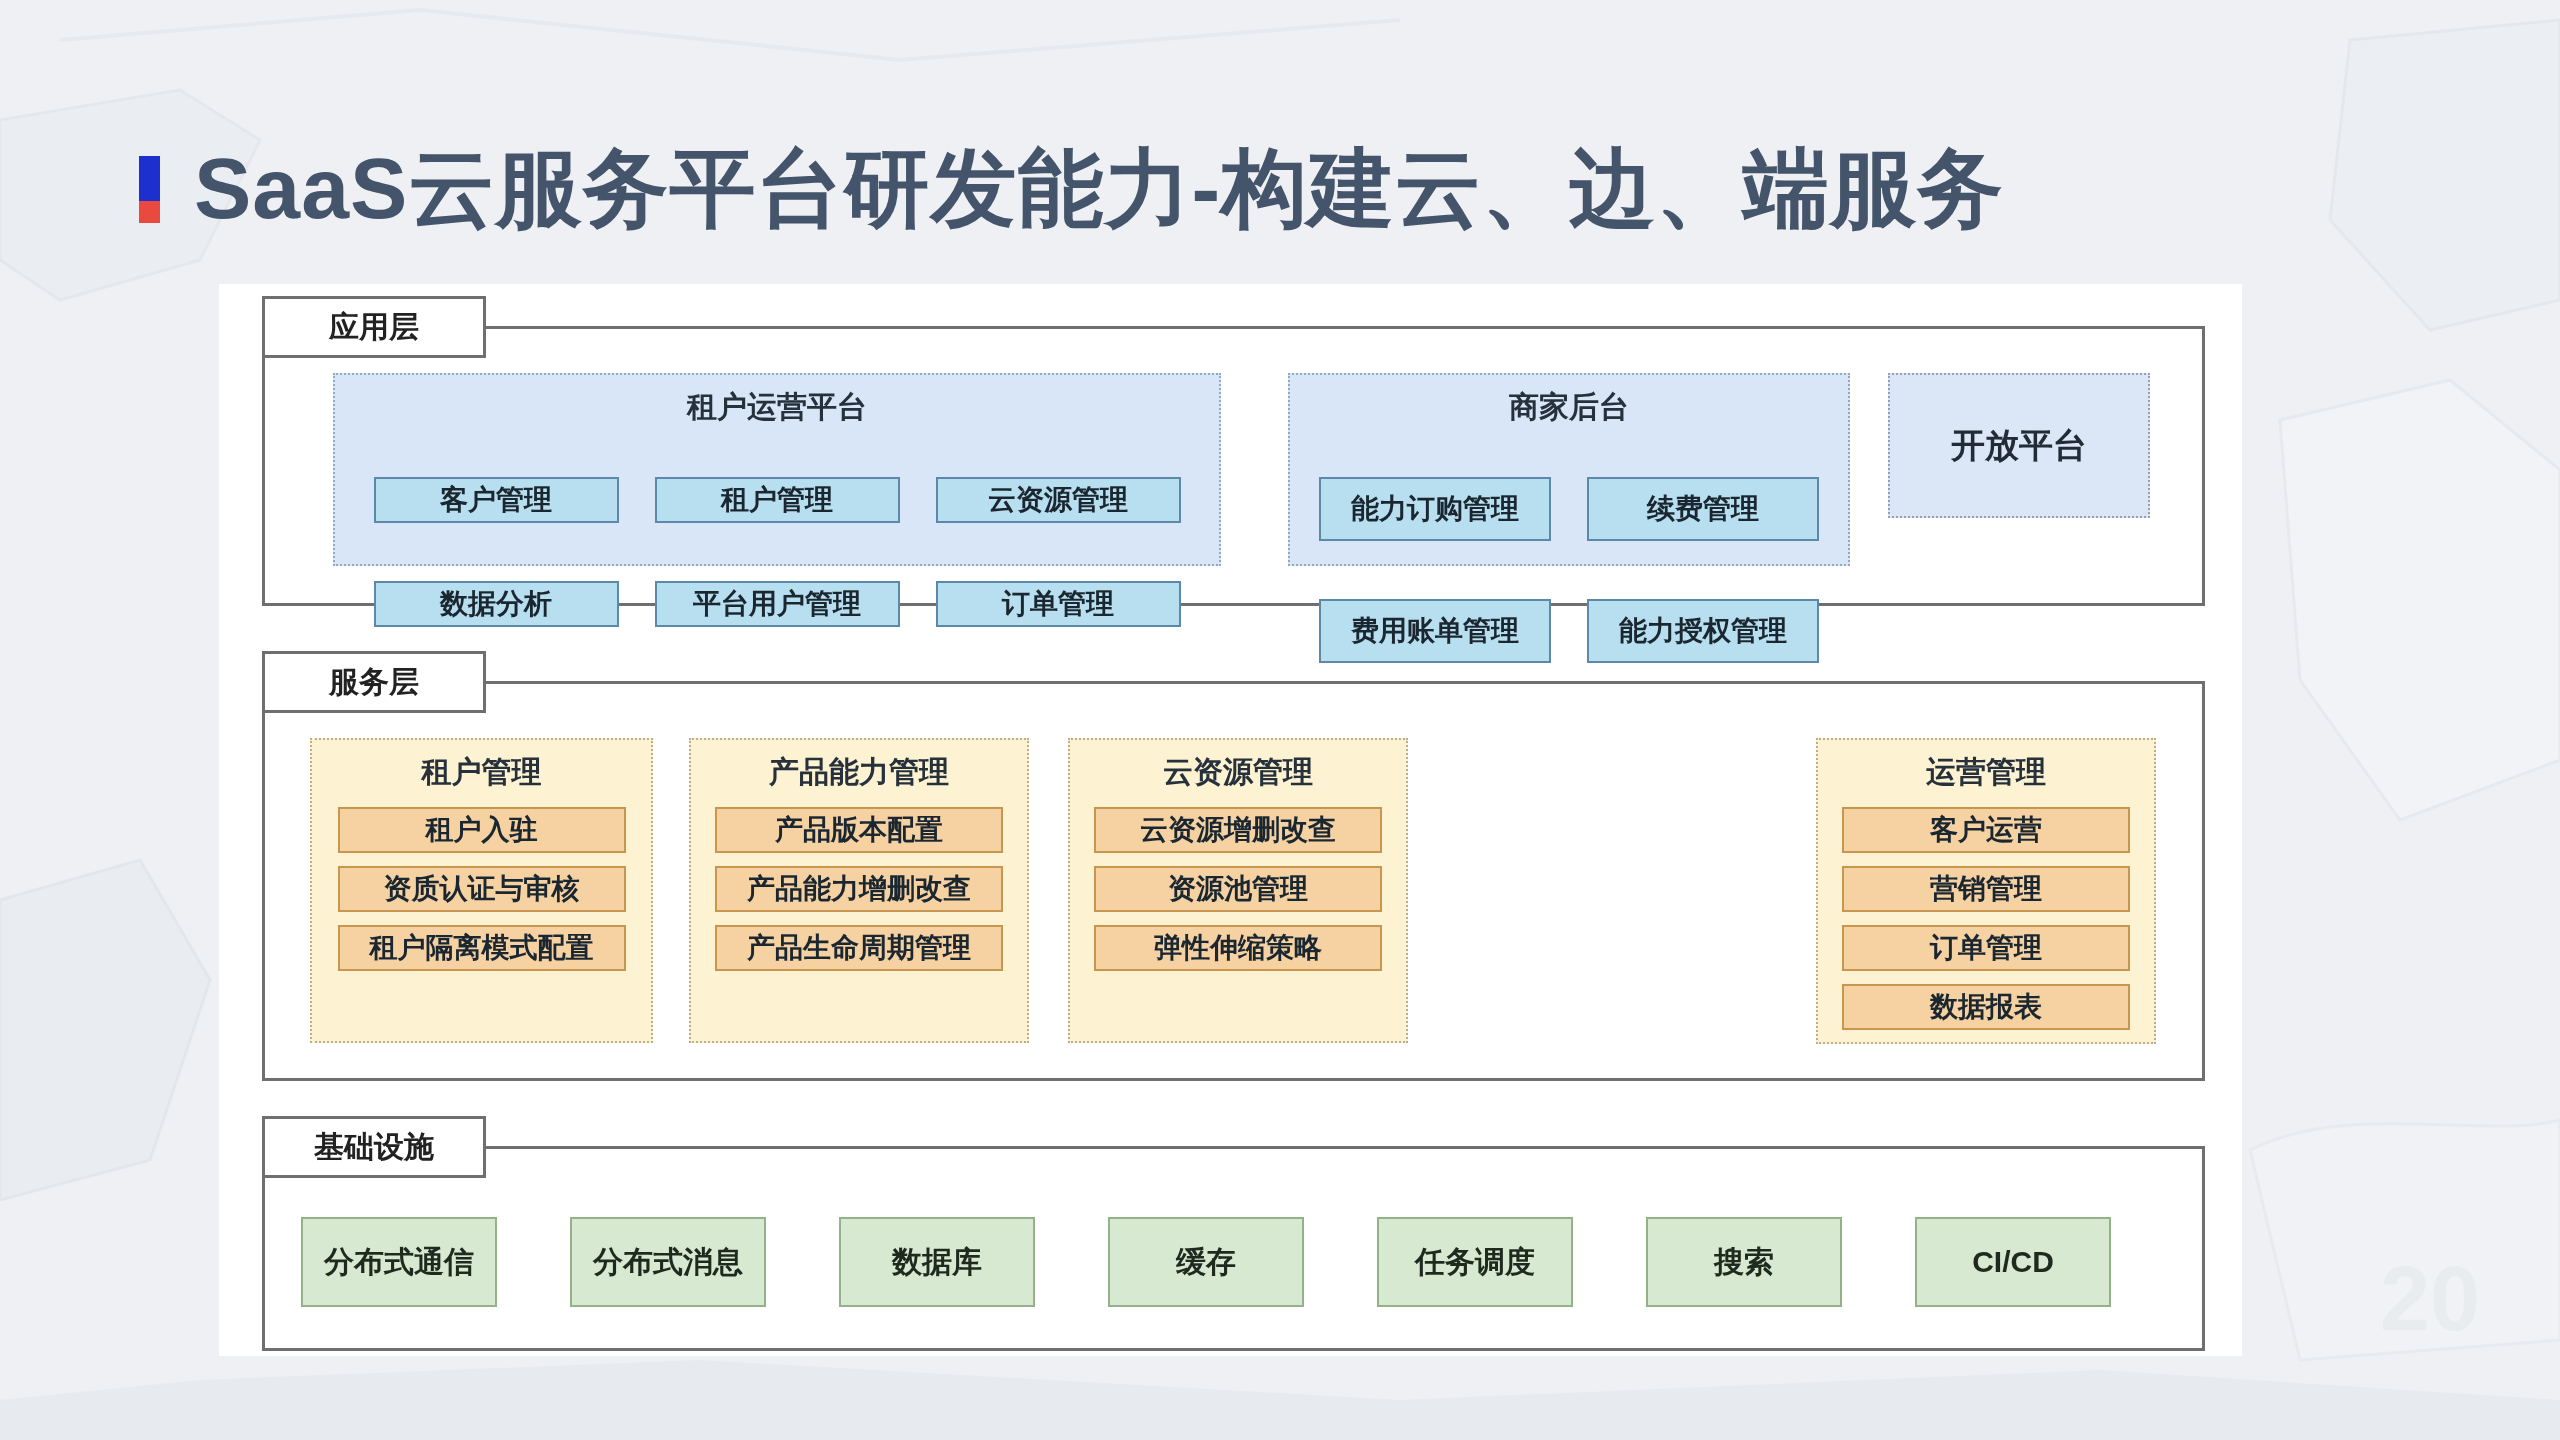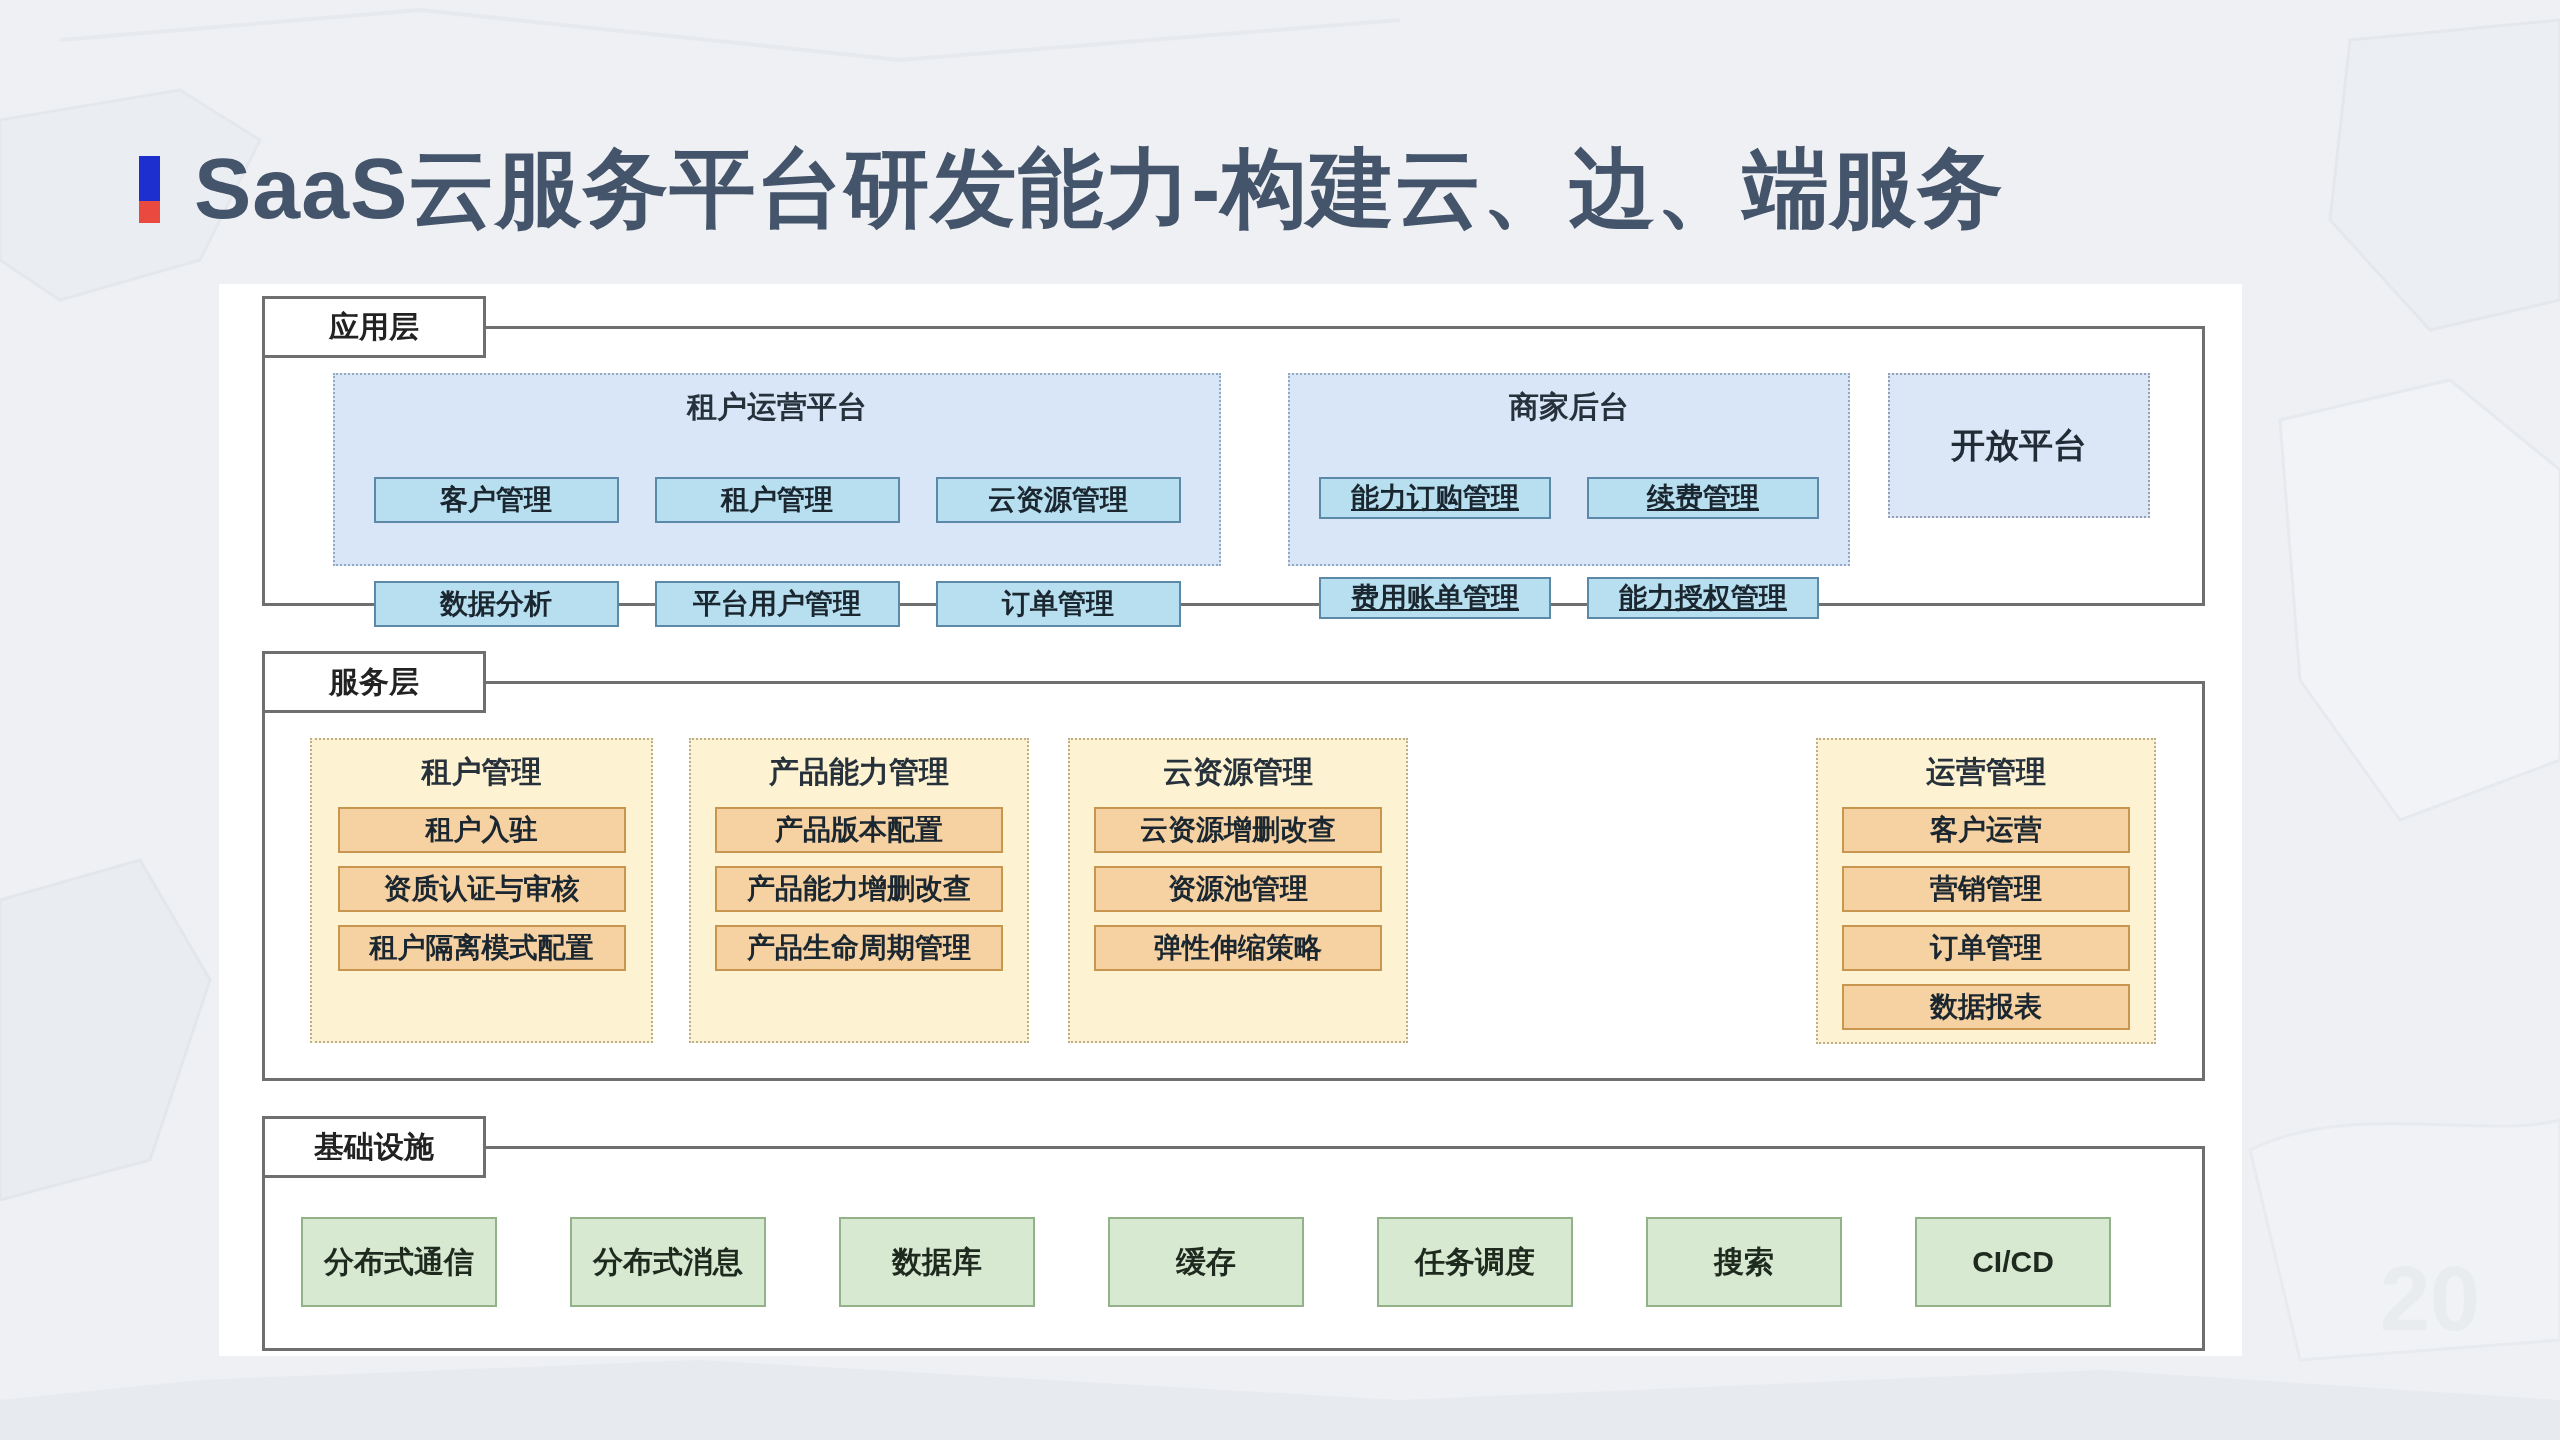--- a/index.html
+++ b/index.html
@@ -46,21 +46,21 @@
   .btn{
     box-sizing:border-box;display:flex;align-items:center;justify-content:center;
     font-size:28px;font-weight:bold;color:#1b2730;
   }
   .b-blue{background:#b8dff0;border:2px solid #5d89a8;}
   .b-orange{background:#f6d1a2;border:2px solid #c9964f;}
   .btn-row{display:flex;justify-content:center;gap:36px;width:100%;}
   .row1{margin-top:7px;}
   .row2{margin-top:14px;}
   .btn-wide{width:245px;height:46px;}
-  .btn-merchant{width:232px;height:42px;text-decoration:underline;}
+  .btn-merchant{width:232px;height:64px;}
   .g-yellow .btn{width:288px;height:46px;margin-top:13px;}
   .g-yellow .btn:nth-of-type(2){margin-top:16px;}
   
   .open-platform{
     position:absolute;box-sizing:border-box;background:#dbe7f6;border:2px dotted #92a2b4;
     display:flex;align-items:center;justify-content:center;
     font-size:34px;font-weight:bold;color:#222c36;
   }
   
   .infra-row{

